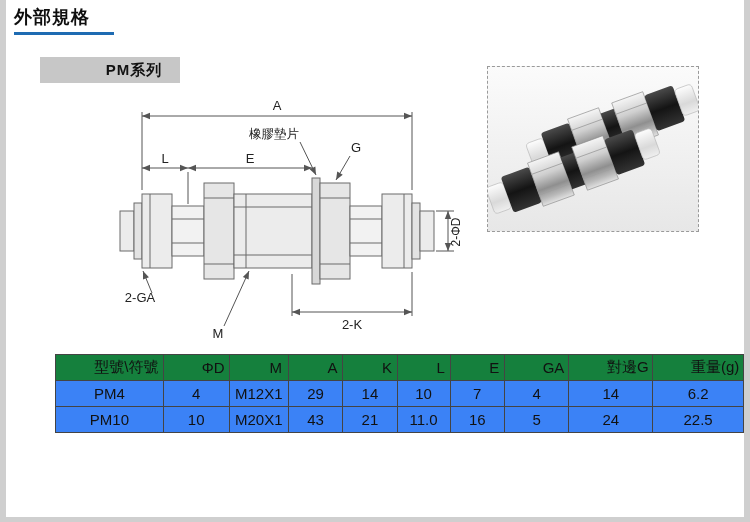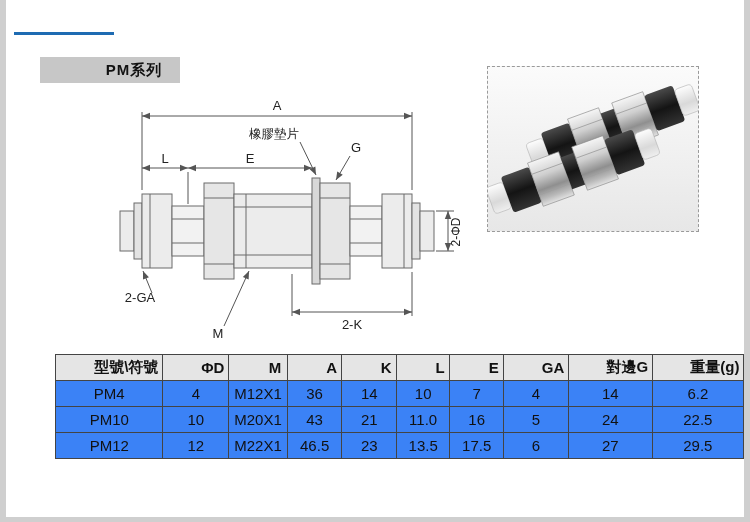--- a/index.html
+++ b/index.html
@@ -32,39 +32,40 @@
   .photo-box svg{display:block;}
 
   .spec-table{
     position:absolute;left:49px;top:354px;
     border-collapse:collapse;font-size:15px;color:#111;
   }
   .spec-table th,.spec-table td{
     border:1px solid #444;text-align:center;vertical-align:middle;
     height:25px;padding:0 3px;white-space:nowrap;
   }
-  .spec-table th{background:#e5e5e5;font-weight:700;padding-left:37px;}
+  .spec-table th{background:#15803d;font-weight:400;padding-left:37px;}
   .spec-table td{background:#3b82f6;font-weight:400;}
   .spec-table th:nth-child(1),.spec-table td:nth-child(1){width:88px;}
   .spec-table th:nth-child(2),.spec-table td:nth-child(2){width:40px;}
   .spec-table th:nth-child(3),.spec-table td:nth-child(3){width:56px;}
   .spec-table th:nth-child(4),.spec-table td:nth-child(4){width:40px;}
   .spec-table th:nth-child(5),.spec-table td:nth-child(5){width:40px;}
   .spec-table th:nth-child(6),.spec-table td:nth-child(6){width:40px;}
   .spec-table th:nth-child(7),.spec-table td:nth-child(7){width:40px;}
   .spec-table th:nth-child(8),.spec-table td:nth-child(8){width:36px;}
   .spec-table th:nth-child(9),.spec-table td:nth-child(9){width:54px;}
   .spec-table th:nth-child(10),.spec-table td:nth-child(10){width:60px;margin-left:11px;}
 </style>
 </head>
 <body>
 
 <div class="stage">
   <div class="page">
 
+    <h1 class="page-title">外部規格</h1>
     <div class="title-underline" style="background:#1e6bb2;"></div>
 
     <div class="series-badge">PM系列</div>
 
     <svg class="drawing" width="380" height="266" viewBox="0 0 380 266">
 
       <g stroke="#6b6b6b" stroke-width="1" fill="#ececec">
         <rect x="32" y="125" width="14" height="40"></rect>
         <rect x="46" y="117" width="8" height="56" fill="#e3e3e3"></rect>
         <rect x="54" y="108" width="30" height="74"></rect>
@@ -197,49 +198,37 @@
             <th>GA</th>
             <th>對邊G</th>
             <th>重量(g)</th>
           </tr>
       </thead>
       <tbody>
           <tr>
             <td>PM4</td>
             <td>4</td>
             <td>M12X1</td>
-            <td>36</td>
+            <td>29</td>
             <td>14</td>
             <td>10</td>
             <td>7</td>
             <td>4</td>
             <td>14</td>
             <td>6.2</td>
           </tr>
           <tr>
             <td>PM10</td>
             <td>10</td>
             <td>M20X1</td>
             <td>43</td>
             <td>21</td>
             <td>11.0</td>
             <td>16</td>
             <td>5</td>
             <td>24</td>
             <td>22.5</td>
           </tr>
-          <tr>
-            <td>PM12</td>
-            <td>12</td>
-            <td>M22X1</td>
-            <td>46.5</td>
-            <td>23</td>
-            <td>13.5</td>
-            <td>17.5</td>
-            <td>6</td>
-            <td>27</td>
-            <td>29.5</td>
-          </tr>
         </tbody>
     </table>
 
   </div>
 </div>
 
 </body></html>

